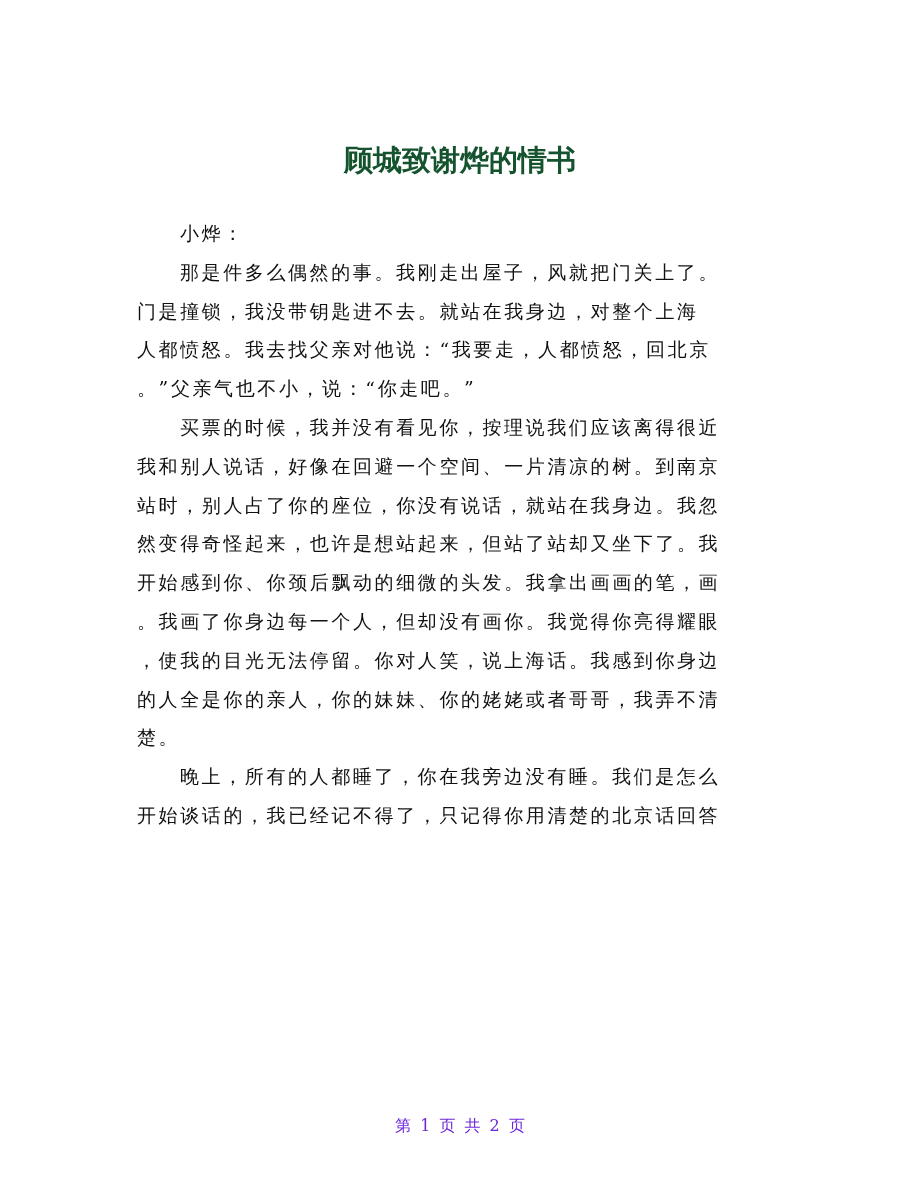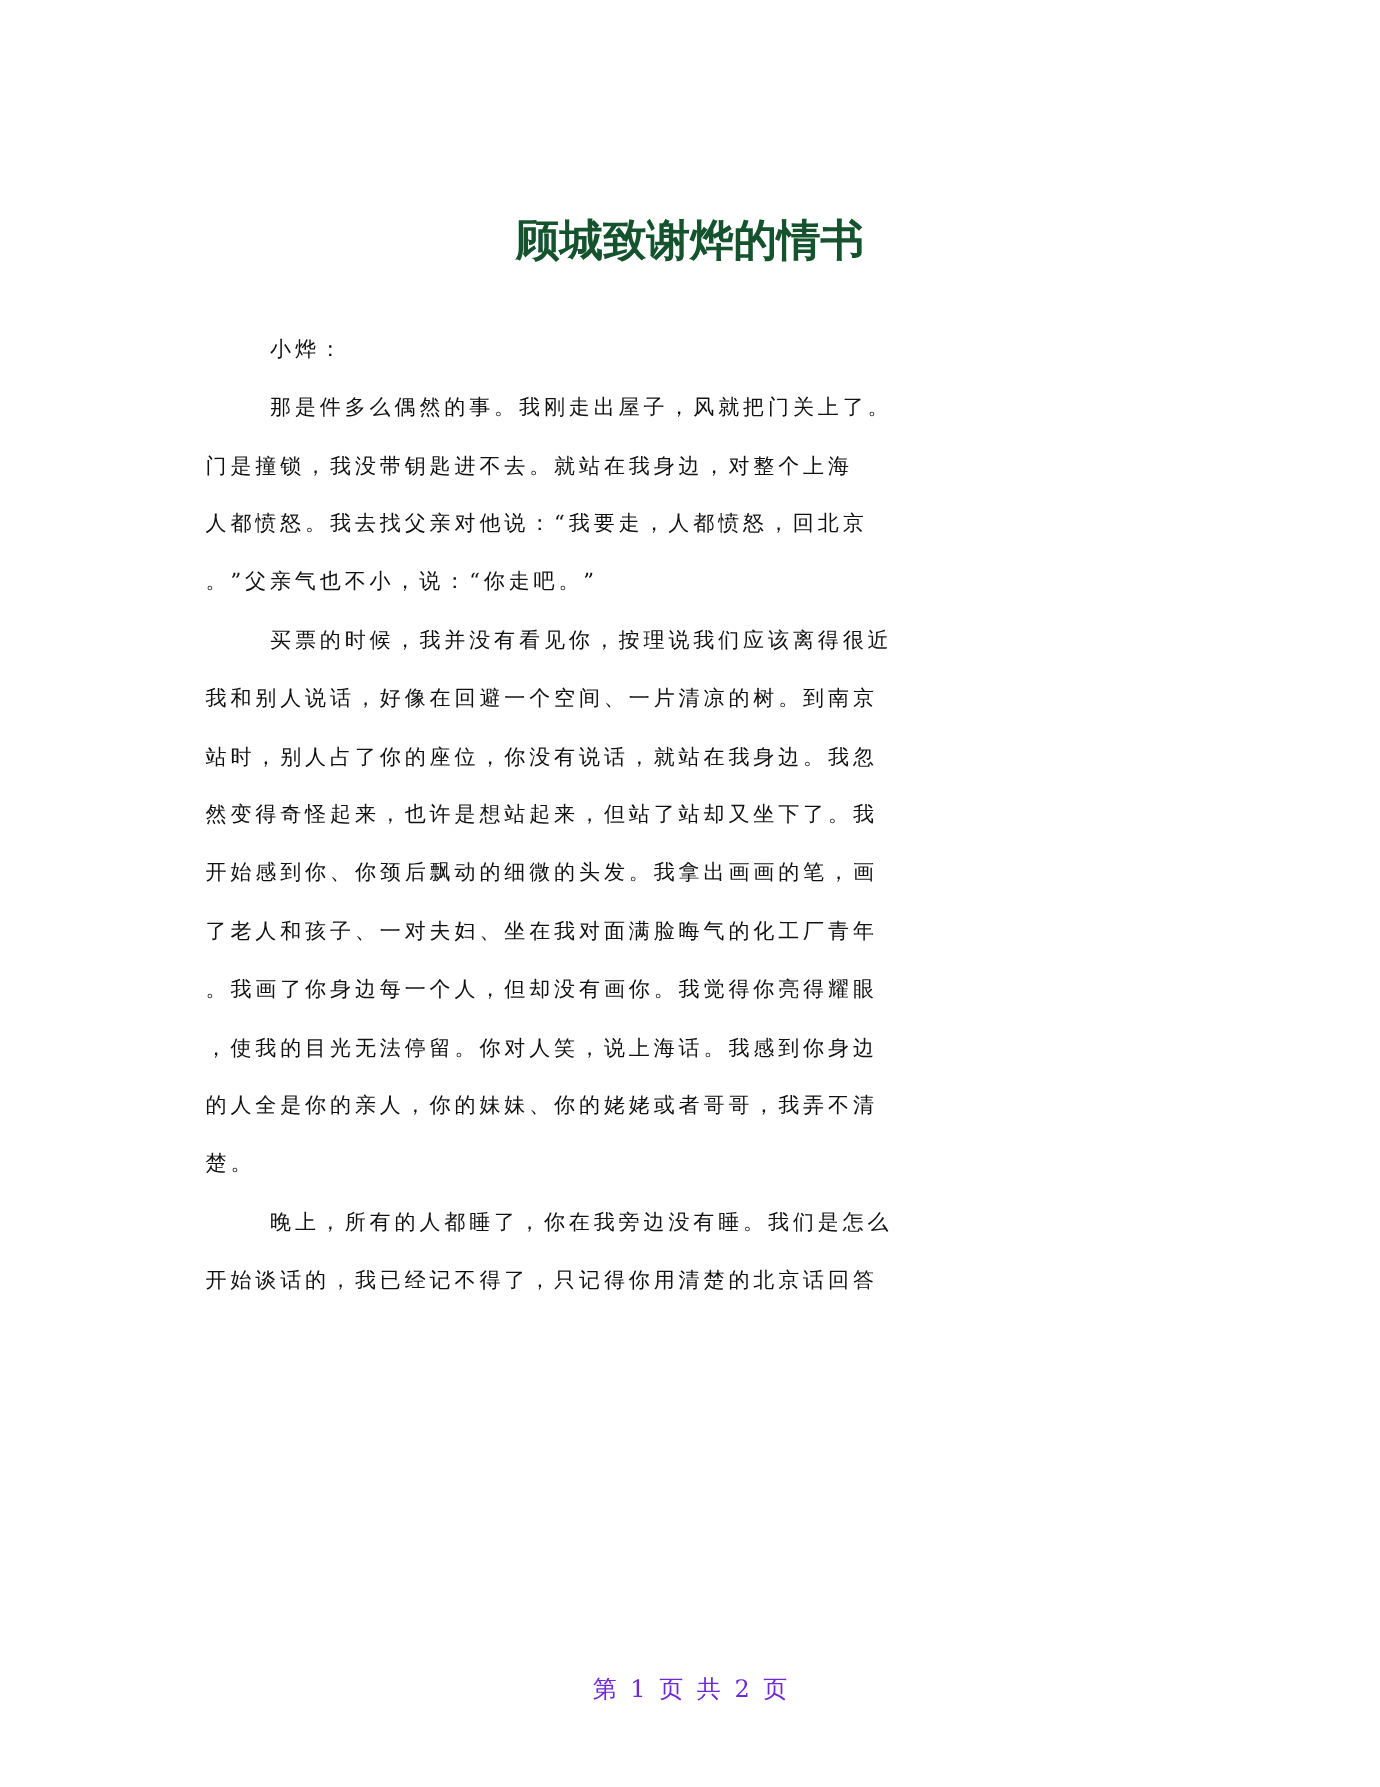--- a/index.html
+++ b/index.html
@@ -2,21 +2,21 @@
 <html><head>
 <meta charset="utf-8">
 <style>
   html, body { margin:0; padding:0; background:#ffffff; }
   body { width:920px; height:1191px; position:relative; overflow:hidden;
          font-family:"DejaVu Serif", "Liberation Serif", serif; }
   .title { position:absolute; top:118px; left:0; width:920px; text-align:center;
            color:#14532d; font-family:"DejaVu Sans", sans-serif; font-weight:bold;
            font-size:29px; letter-spacing:0px; line-height:44px;margin-top:20px; }
   .body { position:absolute; left:137px; top:214px; width:650px; }
-  .line { height:38.8px; line-height:38.8px; font-size:14px; color:#111;
+  .line { height:38.8px; line-height:38.8px; font-size:19px; color:#111;
           white-space:nowrap; letter-spacing:2.6px; }
   .indent { padding-left:43px; }
   .footer { position:absolute; top:1112px; left:0; width:920px; text-align:center;
             color:#6d28d9; font-size:16px; line-height:28px; word-spacing:4px; }
 </style>
 </head>
 <body>
 
 <div class="title">顾城致谢烨的情书</div>
 
@@ -24,21 +24,20 @@
   <div class="line indent">小烨：</div>
   <div class="line indent">那是件多么偶然的事。我刚走出屋子，风就把门关上了。</div>
   <div class="line">门是撞锁，我没带钥匙进不去。就站在我身边，对整个上海</div>
   <div class="line">人都愤怒。我去找父亲对他说：“我要走，人都愤怒，回北京</div>
   <div class="line">。”父亲气也不小，说：“你走吧。”</div>
   <div class="line indent">买票的时候，我并没有看见你，按理说我们应该离得很近</div>
   <div class="line">我和别人说话，好像在回避一个空间、一片清凉的树。到南京</div>
   <div class="line">站时，别人占了你的座位，你没有说话，就站在我身边。我忽</div>
   <div class="line">然变得奇怪起来，也许是想站起来，但站了站却又坐下了。我</div>
   <div class="line">开始感到你、你颈后飘动的细微的头发。我拿出画画的笔，画</div>
-  <div class="line">了老人和孩子、一对夫妇、坐在我对面满脸晦气的化工厂青年</div>
   <div class="line">。我画了你身边每一个人，但却没有画你。我觉得你亮得耀眼</div>
   <div class="line">，使我的目光无法停留。你对人笑，说上海话。我感到你身边</div>
   <div class="line">的人全是你的亲人，你的妹妹、你的姥姥或者哥哥，我弄不清</div>
   <div class="line">楚。</div>
   <div class="line indent">晚上，所有的人都睡了，你在我旁边没有睡。我们是怎么</div>
   <div class="line">开始谈话的，我已经记不得了，只记得你用清楚的北京话回答</div>
 </div>
 
 <div class="footer">第 1 页 共 2 页</div>
 

